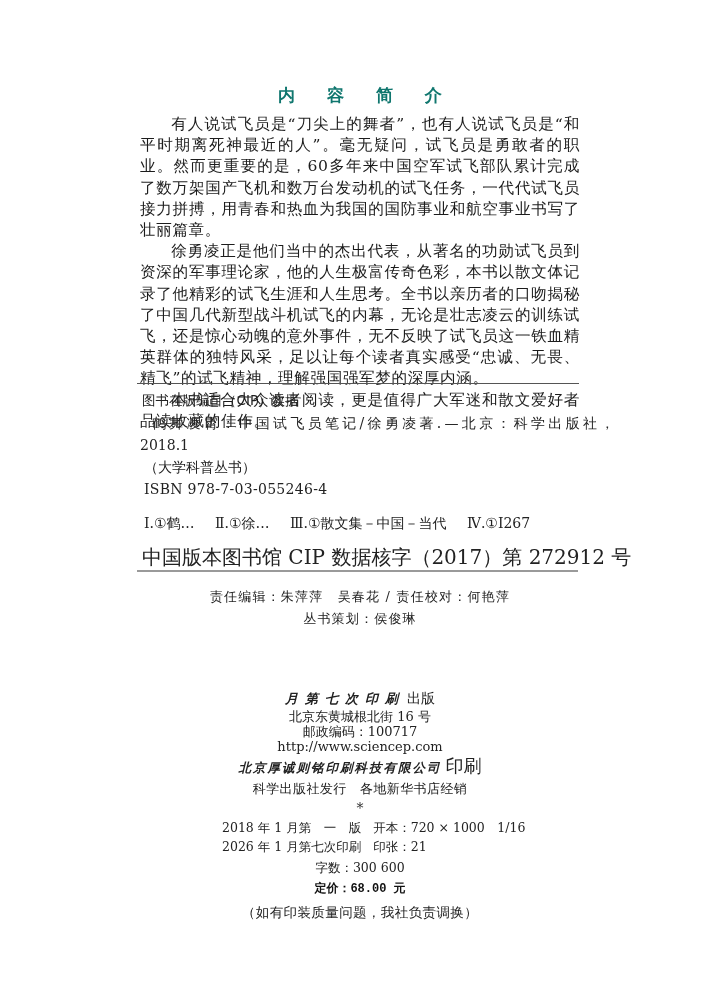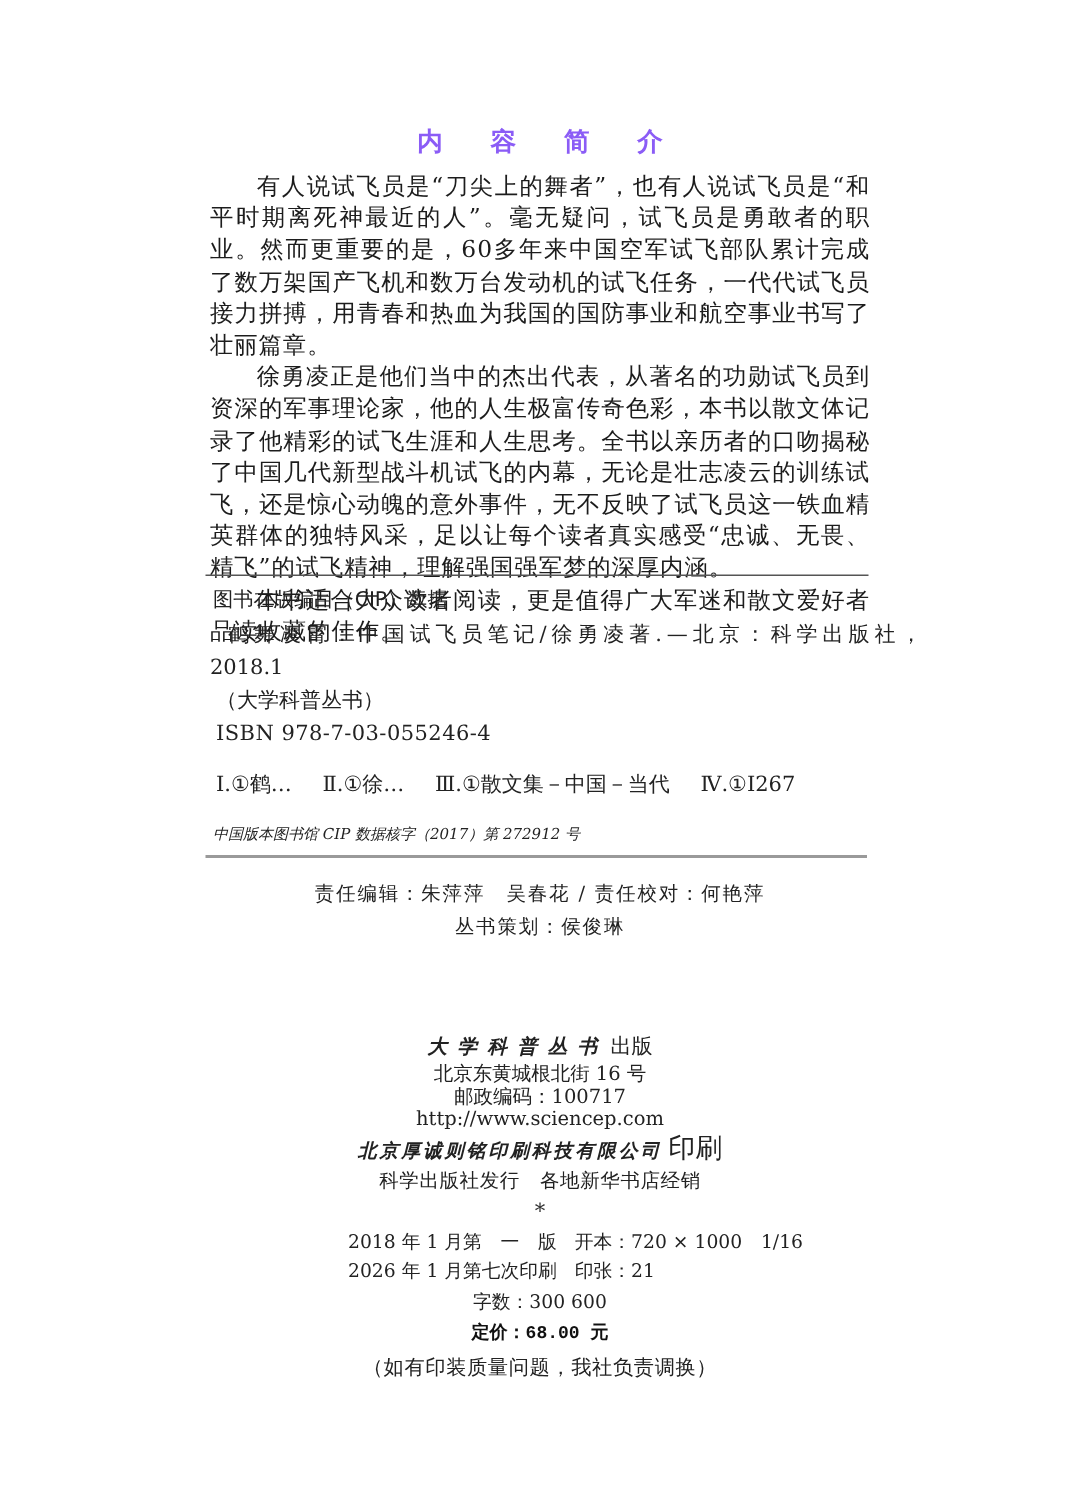--- a/index.html
+++ b/index.html
@@ -26,21 +26,21 @@
       top: 84px;
       left: 0;
       width: 440px;
       text-align: center;
       font-family: "DejaVu Sans", "Liberation Sans", sans-serif;
       font-weight: bold;
       font-size: 17px;
       letter-spacing: 13px;
       text-indent: 13px;
       line-height: 22px;
-      color: #8b5cf6;
+      color: #0f766e;
     }
     .summary {
       position: absolute;
       top: 114px;
       left: 0;
       width: 440px;
     }
     .summary p {
       margin: 0;
       font-size: 15.6px;
@@ -99,25 +99,24 @@
       font-size: 14px;
       line-height: 20px;
       white-space: nowrap;
       color: #222;
     }
     .cip-class span { margin-right: 16px; }
     .cip-number {
       position: absolute;
       top: 547px;
       left: 2px;
-      font-size: 10px;
-      line-height: 20px;
-      white-space: nowrap;
-      color: #222;
-      font-style: italic;
+      font-size: 20px;
+      line-height: 20px;
+      white-space: nowrap;
+      color: #222;
     }
     .credits {
       position: absolute;
       top: 586px;
       left: 0;
       width: 440px;
       text-align: center;
       font-size: 13px;
       line-height: 21.5px;
       letter-spacing: 1.2px;
@@ -173,21 +172,21 @@
       left: 0;
       width: 440px;
       text-align: center;
       font-size: 14px;
       line-height: 16px;
       color: #333;
     }
     .specs {
       position: absolute;
       top: 818px;
-      left: 92px;
+      left: 82px;
       font-size: 12.5px;
       line-height: 19px;
       color: #222;
       white-space: nowrap;
     }
     .specs .gap { display: inline-block; width: 12px; }
     .wordcount {
       position: absolute;
       top: 859px;
       left: 0;
@@ -259,21 +258,21 @@
 
   <div class="rule-bottom"></div>
 
   <div class="credits">
     <div>责任编辑：朱萍萍　吴春花 / 责任校对：何艳萍</div>
     <div>丛书策划：侯俊琳</div>
   </div>
 
   <div class="publisher">
     <div class="pub-name">
-      <span class="logo">大学科普丛书</span><span class="suffix">出版</span>
+      <span class="logo">月第七次印刷</span><span class="suffix">出版</span>
     </div>
     <div class="pub-small">北京东黄城根北街 16 号</div>
     <div class="pub-small">邮政编码：100717</div>
     <div class="pub-small">http://www.sciencep.com</div>
     <div class="printer">
       <span class="logo">北京厚诚则铭印刷科技有限公司</span><span class="suffix">印刷</span>
     </div>
     <div class="distrib">科学出版社发行　各地新华书店经销</div>
   </div>
 

